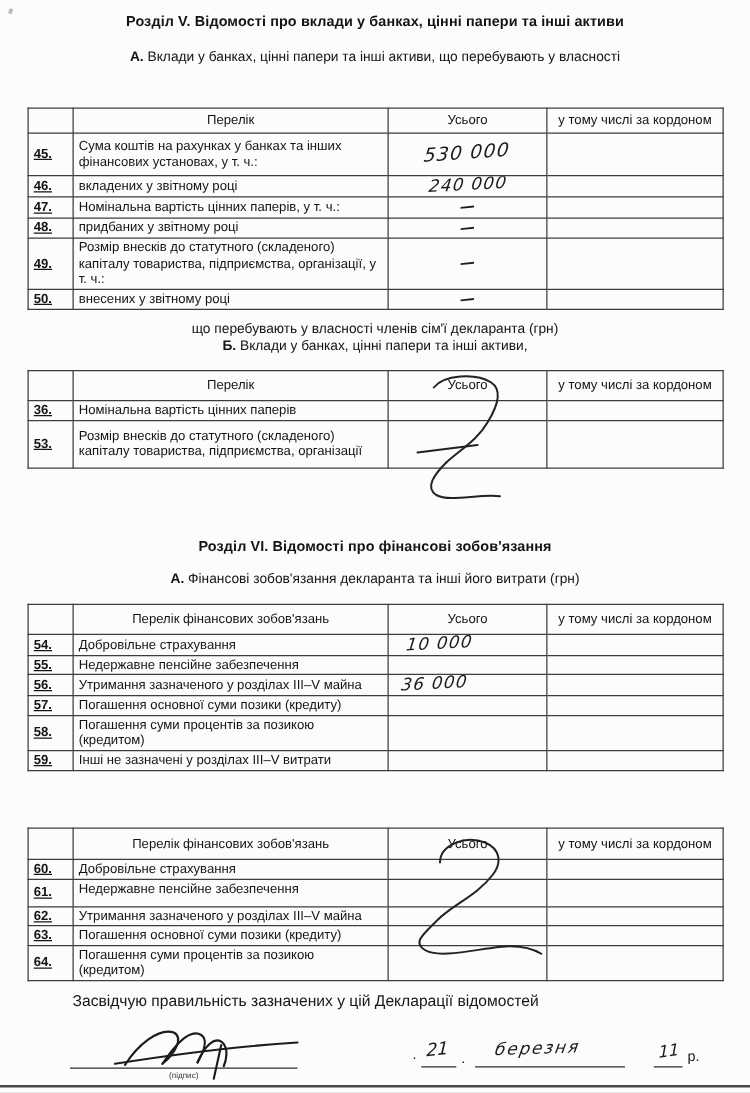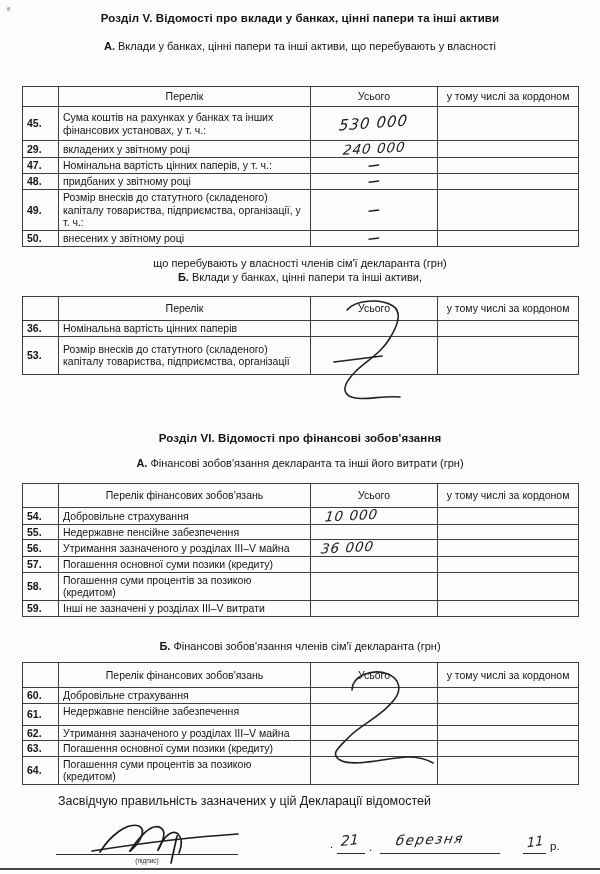--- a/index.html
+++ b/index.html
@@ -8,21 +8,21 @@
 
   .center{position:absolute;left:0;width:600px;text-align:center;}
   .sec-title{font-weight:bold;font-size:11.5px;letter-spacing:.1px;}
   .sub{font-size:11px;line-height:13.5px;}
   .sub b{font-weight:bold;}
 
   table.doc{position:absolute;left:22px;border-collapse:collapse;table-layout:fixed;width:556px;background:transparent;padding-left:24px;}
   table.doc td{border:1px solid #3d3d3d;font-size:10.5px;line-height:12.5px;
                padding:1px 4px;vertical-align:middle;color:#141414;overflow:hidden;}
   td.colhead{font-size:8px;line-height:9px;color:#2e2e2e;text-align:center;font-weight:normal;}
-  td.num{font-weight:bold;padding-left:5px;vertical-align:top;font-size:10.5px;}
+  td.num{font-weight:bold;padding-left:5px;vertical-align:top;font-size:10.5px;text-decoration:underline;}
   td.val{text-align:center;}
 
   .hand{font-family:"DejaVu Sans",sans-serif;font-style:italic;color:#1b1b1b;display:inline-block;}
   .hand-lg{font-size:15px;transform:rotate(-4deg) skewX(-10deg);letter-spacing:1px;}
   .hand-md{font-size:13.5px;transform:rotate(-3deg) skewX(-10deg);letter-spacing:1px;}
   .hand-dash{font-weight:bold;transform:rotate(-6deg);font-size:12px;}
 
   .ink{position:absolute;left:0;top:0;pointer-events:none;}
 
   .statement{position:absolute;left:58px;top:794px;font-size:12.5px;color:#171717;}
@@ -69,21 +69,21 @@
       <td class="colhead">Усього</td>
       <td class="colhead">у тому числі за кордоном</td>
     </tr>
     <tr style="height:34px">
       <td class="num">45.</td>
       <td>Сума коштів на рахунках у банках та інших фінансових установах, у т. ч.:</td>
       <td class="val"><span class="hand hand-lg">530 000</span></td>
       <td class="val"></td>
     </tr>
     <tr style="height:17px">
-      <td class="num">29.</td>
+      <td class="num">46.</td>
       <td>вкладених у звітному році</td>
       <td class="val"><span class="hand hand-md">240 000</span></td>
       <td class="val"></td>
     </tr>
     <tr style="height:16px">
       <td class="num">47.</td>
       <td>Номінальна вартість цінних паперів, у т. ч.:</td>
       <td class="val"><span class="hand hand-dash">—</span></td>
       <td class="val"></td>
     </tr>
@@ -195,24 +195,20 @@
     </tr>
     <tr style="height:16px">
       <td class="num">59.</td>
       <td>Інші не зазначені у розділах III–V витрати</td>
       <td class="val"></td>
       <td class="val"></td>
     </tr>
   </tbody>
     </table>
 
-  <div class="center sub" style="top:640px">
-    <b>Б.</b>
-    <span>Фінансові зобов'язання членів сім'ї декларанта (грн)</span>
-  </div>
 
   <table class="doc" style="top:662px">
     <colgroup>
         <col style="width:36px">
         <col style="width:252px">
         <col style="width:127px">
         <col style="width:141px">
       </colgroup>
     <tbody>
         <tr style="height:25px">

